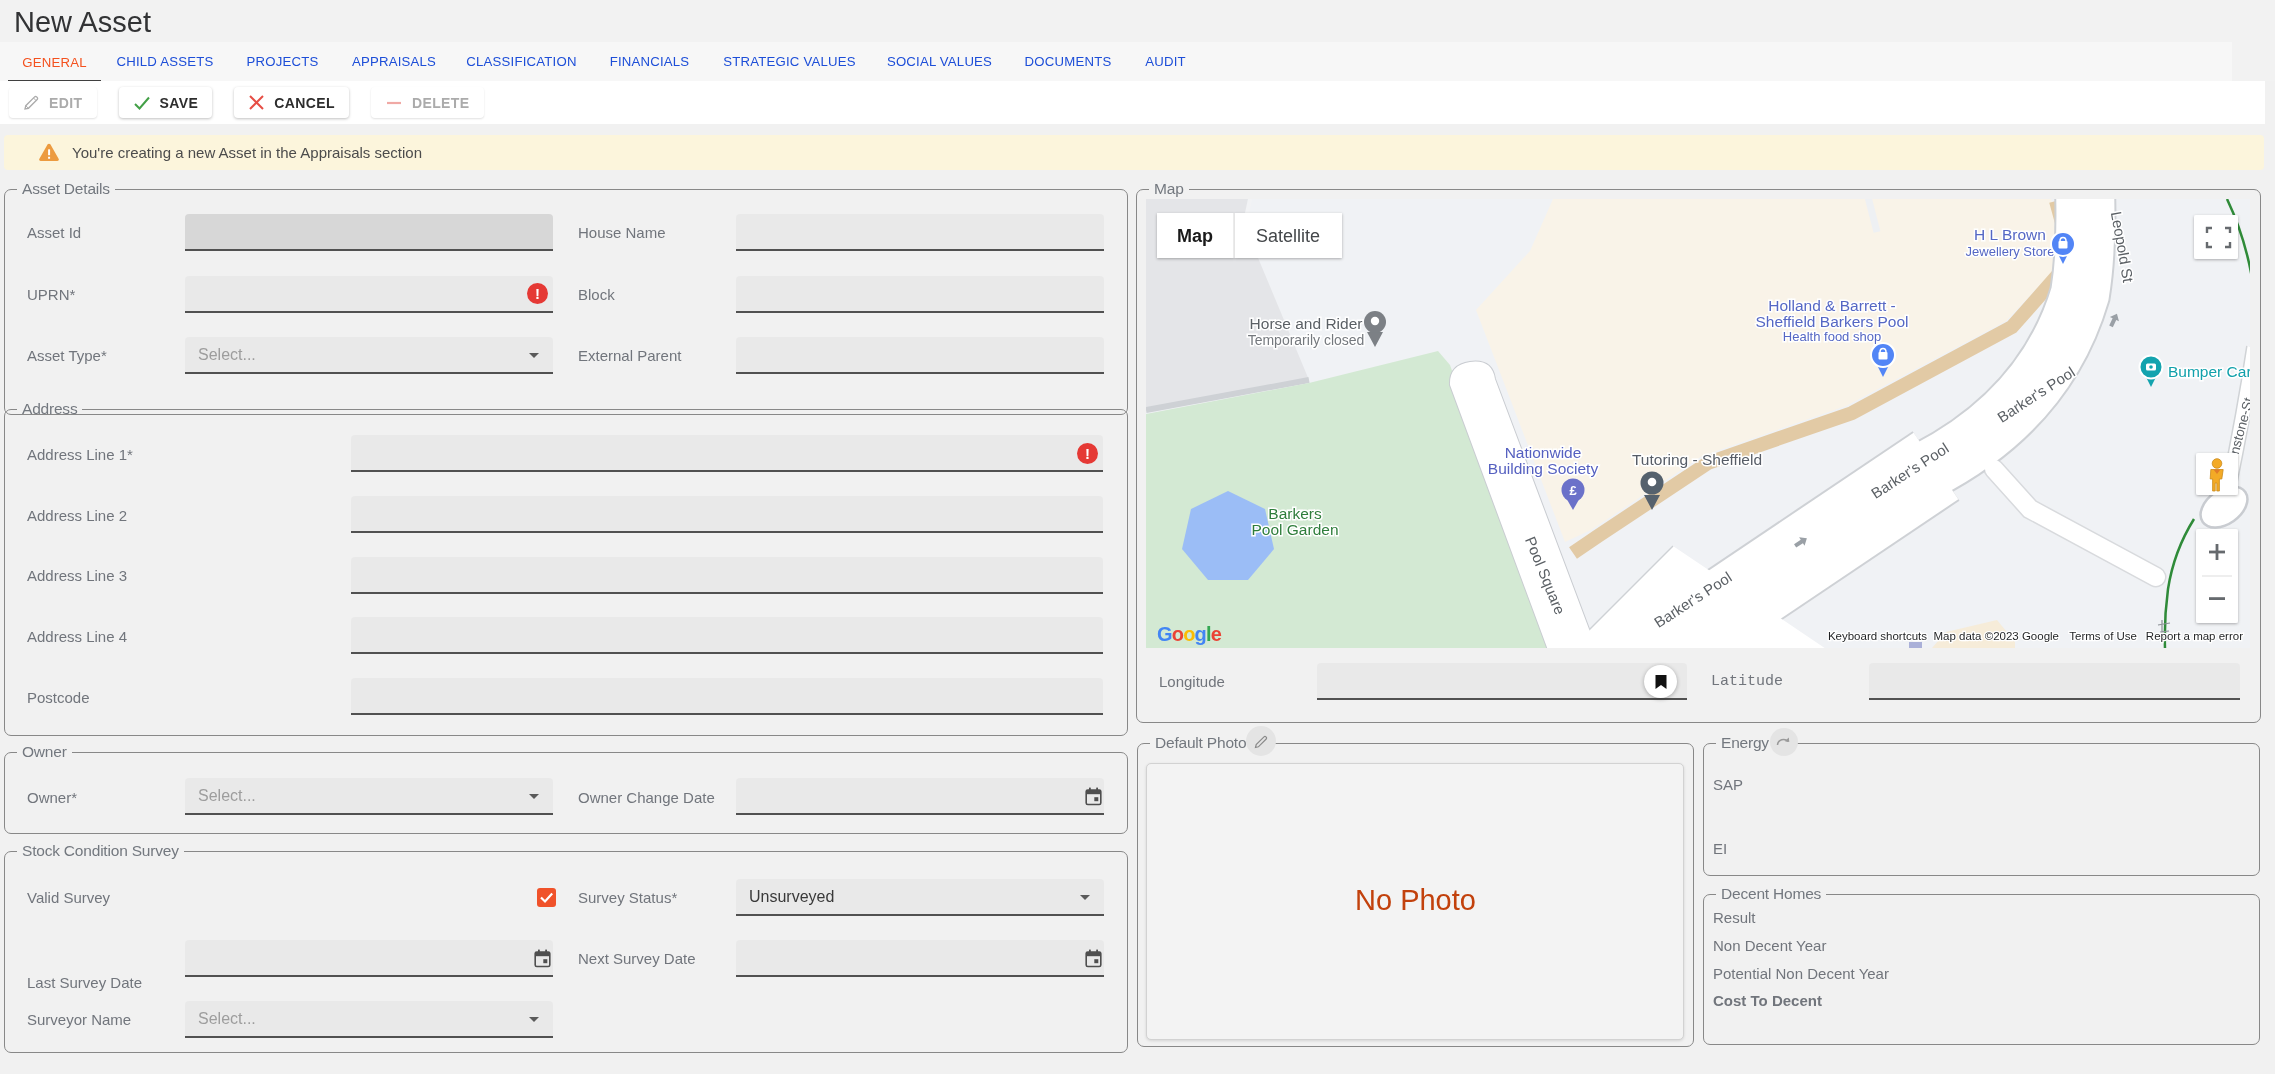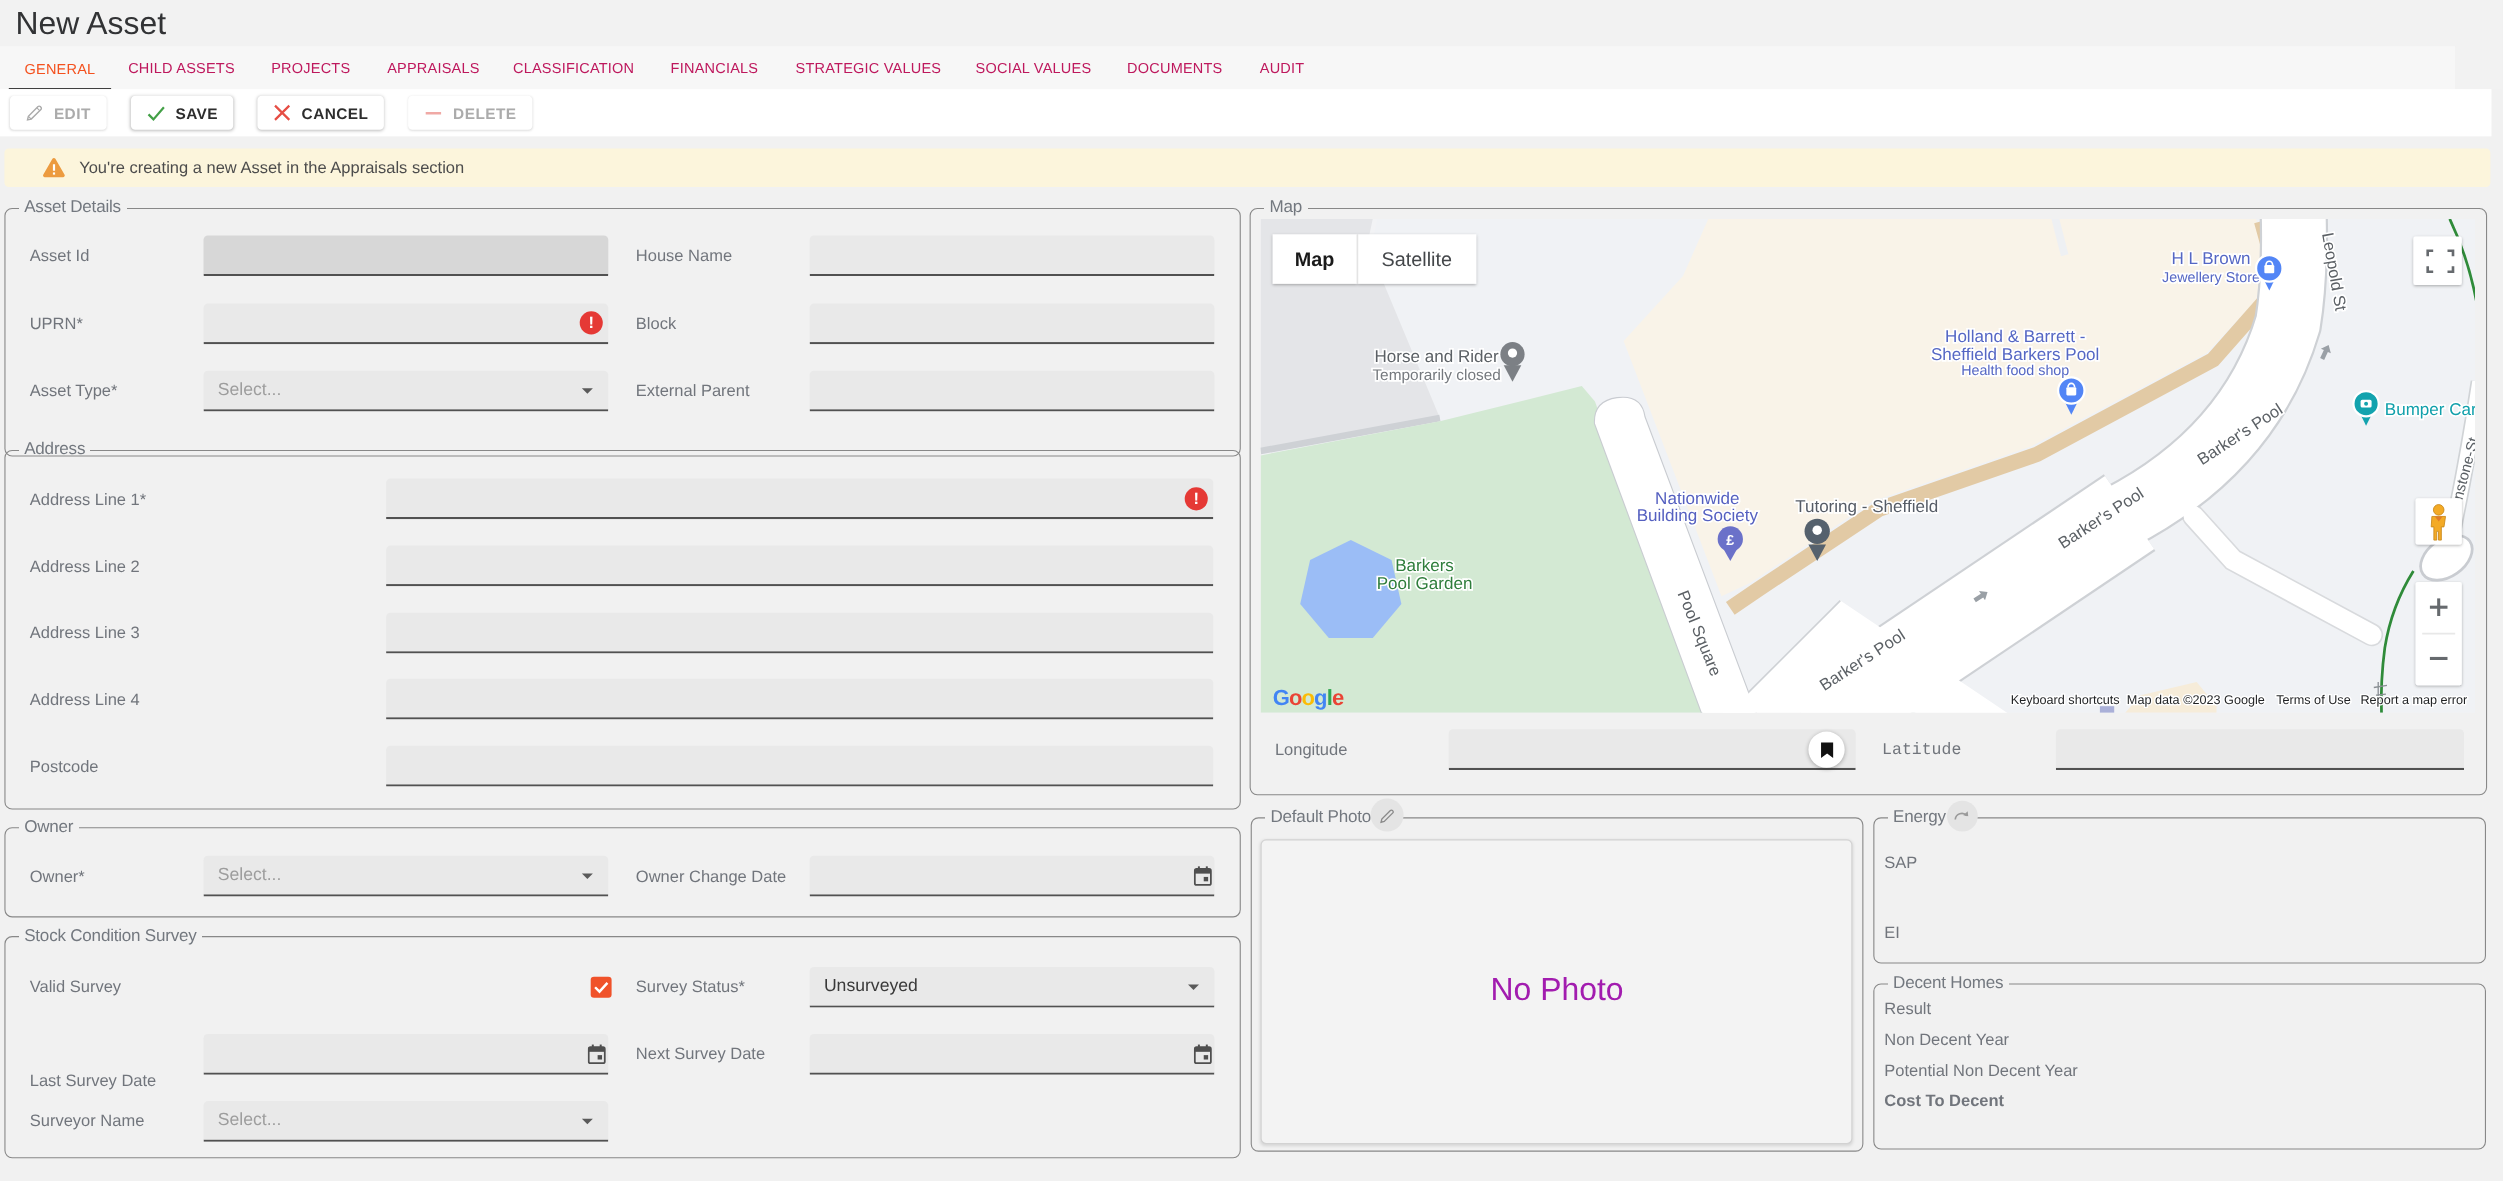--- a/index.html
+++ b/index.html
@@ -6,21 +6,21 @@
 html,body { width:2275px; height:1074px; background:#f1f1f1; font-family:"Liberation Sans",sans-serif; overflow:hidden; }
 .abs { position:absolute; }
 body { position:relative; }
 
 
 .titleband { left:0; top:0; width:2275px; height:42px; background:#f2f2f2; }
 .title { left:14px; top:6px; font-size:29px; color:#323335; }
 .tabband { left:0; top:42px; width:2232px; height:39px; background:#f7f7f7; }
 .tabband2 { left:2232px; top:42px; width:43px; height:39px; background:#f2f2f2; }
 .tabs { display:flex; height:39px; padding-left:8px; }
-.tab { display:flex; align-items:center; justify-content:center; font-size:13.2px; color:#be185d; letter-spacing:.2px; white-space:nowrap; }
+.tab { display:flex; align-items:center; justify-content:center; font-size:13.2px; color:#1d4ed8; letter-spacing:.2px; white-space:nowrap; }
 .tab.active { color:#f4511e; border-bottom:1px solid #404040; padding-top:3px; }
 .btnband { left:0; top:81px; width:2265px; height:43px; background:#ffffff; }
 .btnrow { left:9px; top:87px; display:flex; gap:22px; }
 .btn { height:31px; display:flex; align-items:center; background:#fff; border-radius:4px; box-shadow:0 1px 3px rgba(0,0,0,0.25); padding:0 14px; font-size:14px; font-weight:bold; letter-spacing:.4px; color:#2d2d2d; }
 .btn .ic { margin-right:9px; display:flex; }
 .btn.disabled { color:#ababab; box-shadow:0 1px 2px rgba(0,0,0,0.12); }
 
 
 .banner { left:4px; top:135px; width:2260px; height:35px; background:#fcf5dc; border-radius:4px; display:flex; align-items:center;padding-left:23px; }
 .banner .tri { margin-left:11px; display:flex; }
@@ -40,21 +40,21 @@
 .calic { position:absolute; }
 
 
 .cb { position:absolute; width:19px; height:19px; background:#f0522a; border-radius:3px; }
 
 
 .iconcircle { position:absolute; border-radius:50%; background:#e4e4e4; display:flex; align-items:center; justify-content:center; }
 
 
 .photobox { position:absolute; background:#f3f3f3; border:1px solid #d2d2d2; border-radius:5px; box-shadow:0 1px 3px rgba(0,0,0,0.12); }
-.nophoto { position:absolute; font-size:29px; color:#a21caf; }
+.nophoto { position:absolute; font-size:29px; color:#c2410c; }
 </style>
 </head>
 <body>
 <div class="abs titleband"></div>
 <div class="abs title">New Asset</div>
 <div class="abs tabband">
   <div class="tabs">
     <div class="tab active" style="width:93px;">GENERAL</div>
     <div class="tab" style="width:128px;">CHILD ASSETS</div>
     <div class="tab" style="width:107px;">PROJECTS</div>

